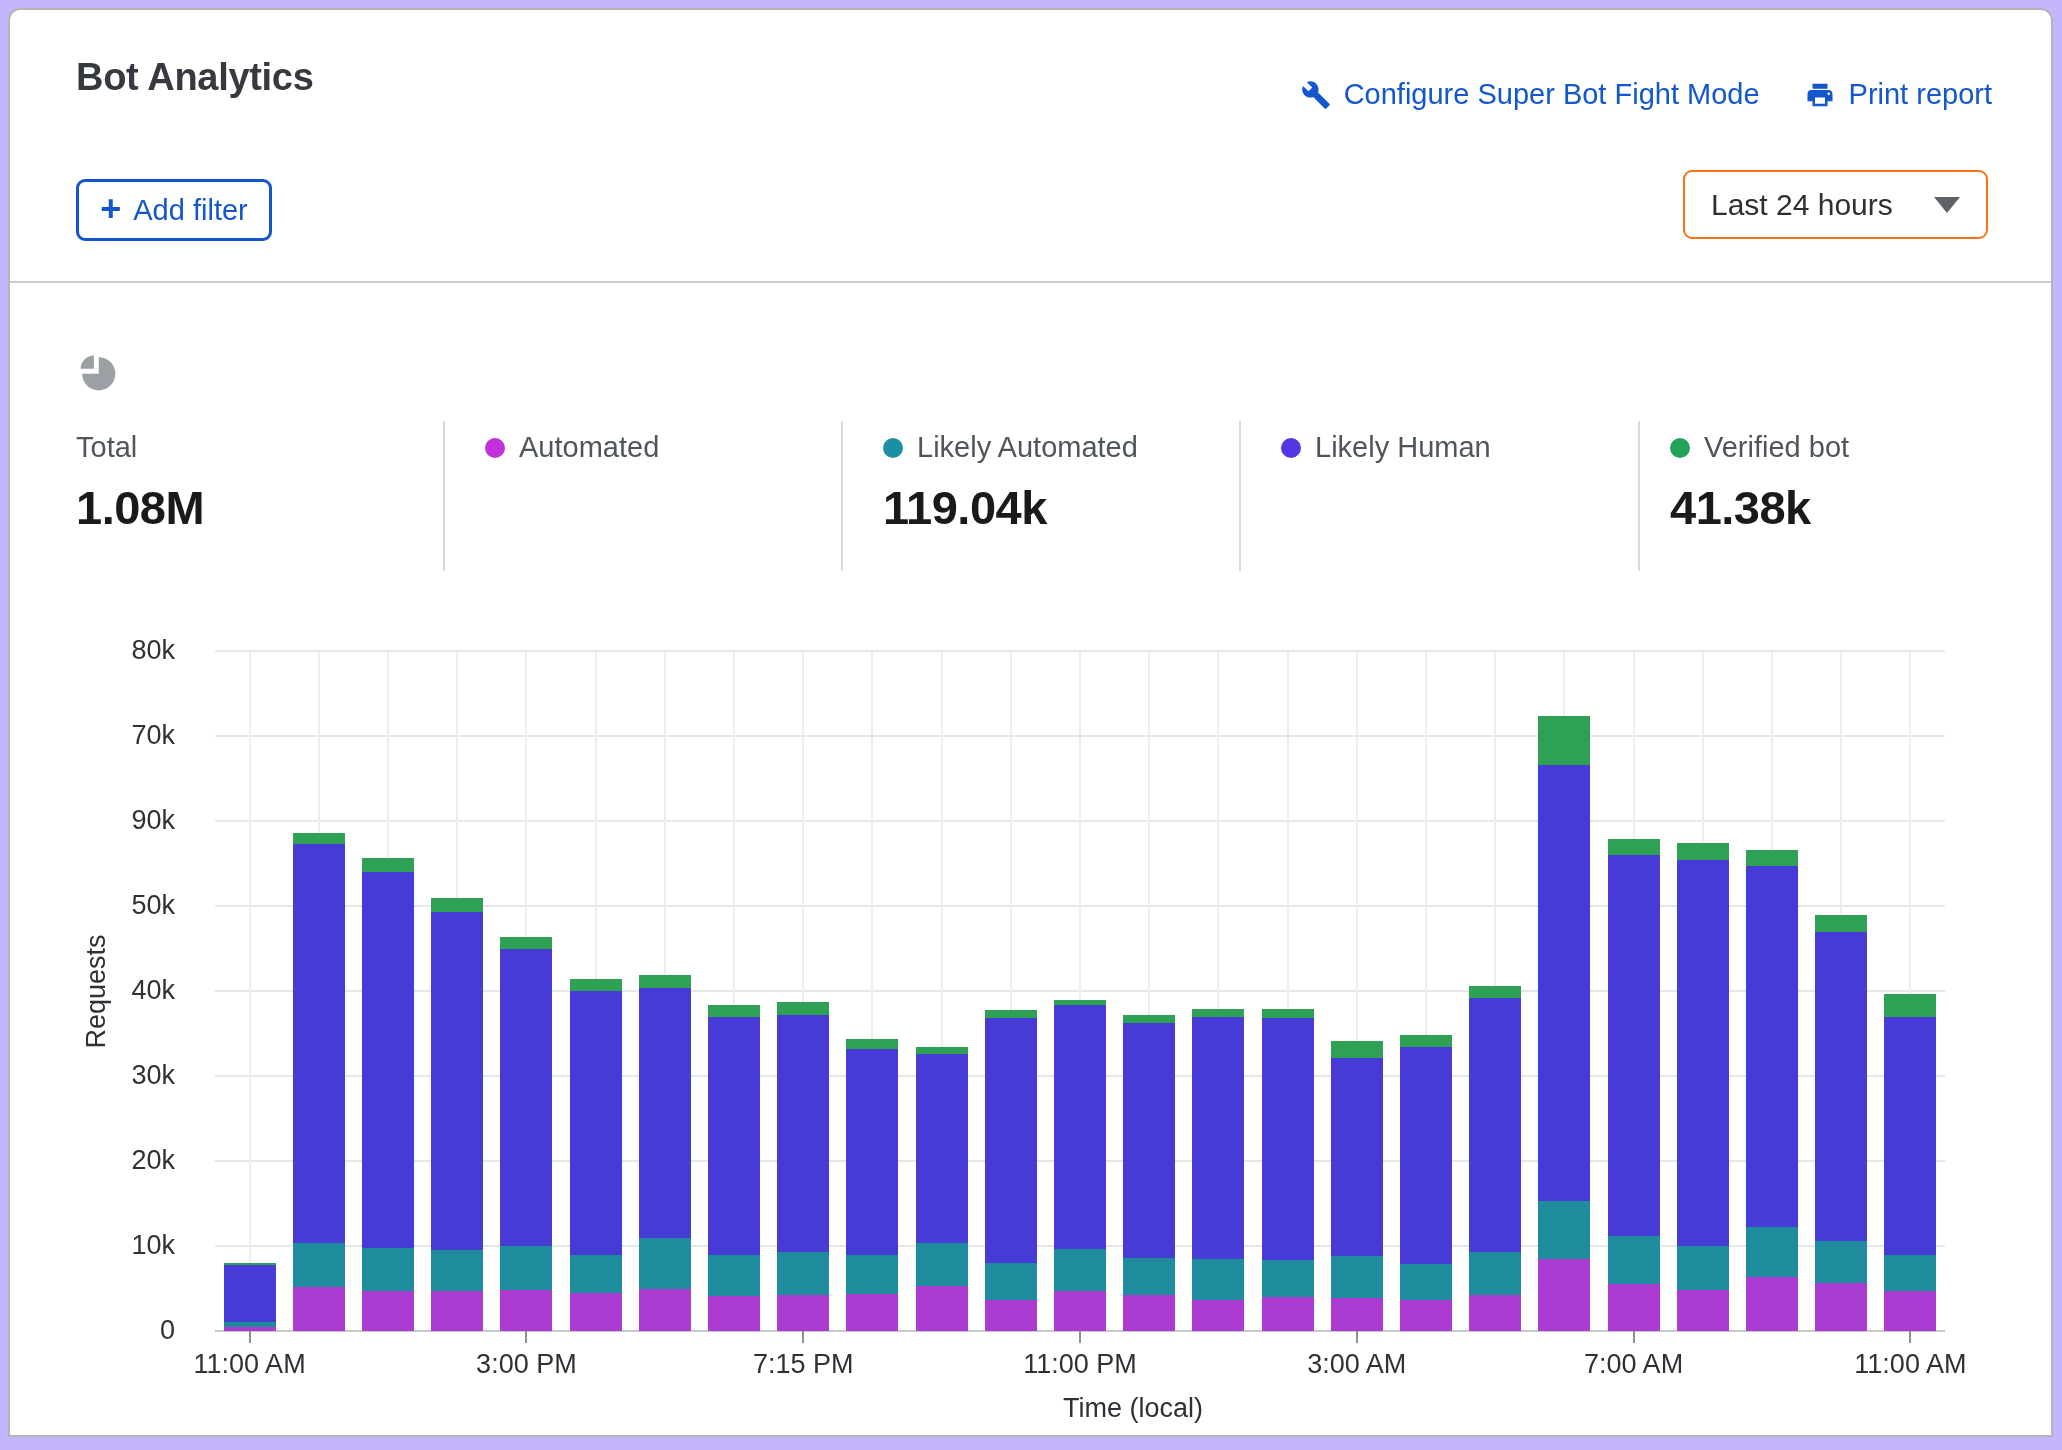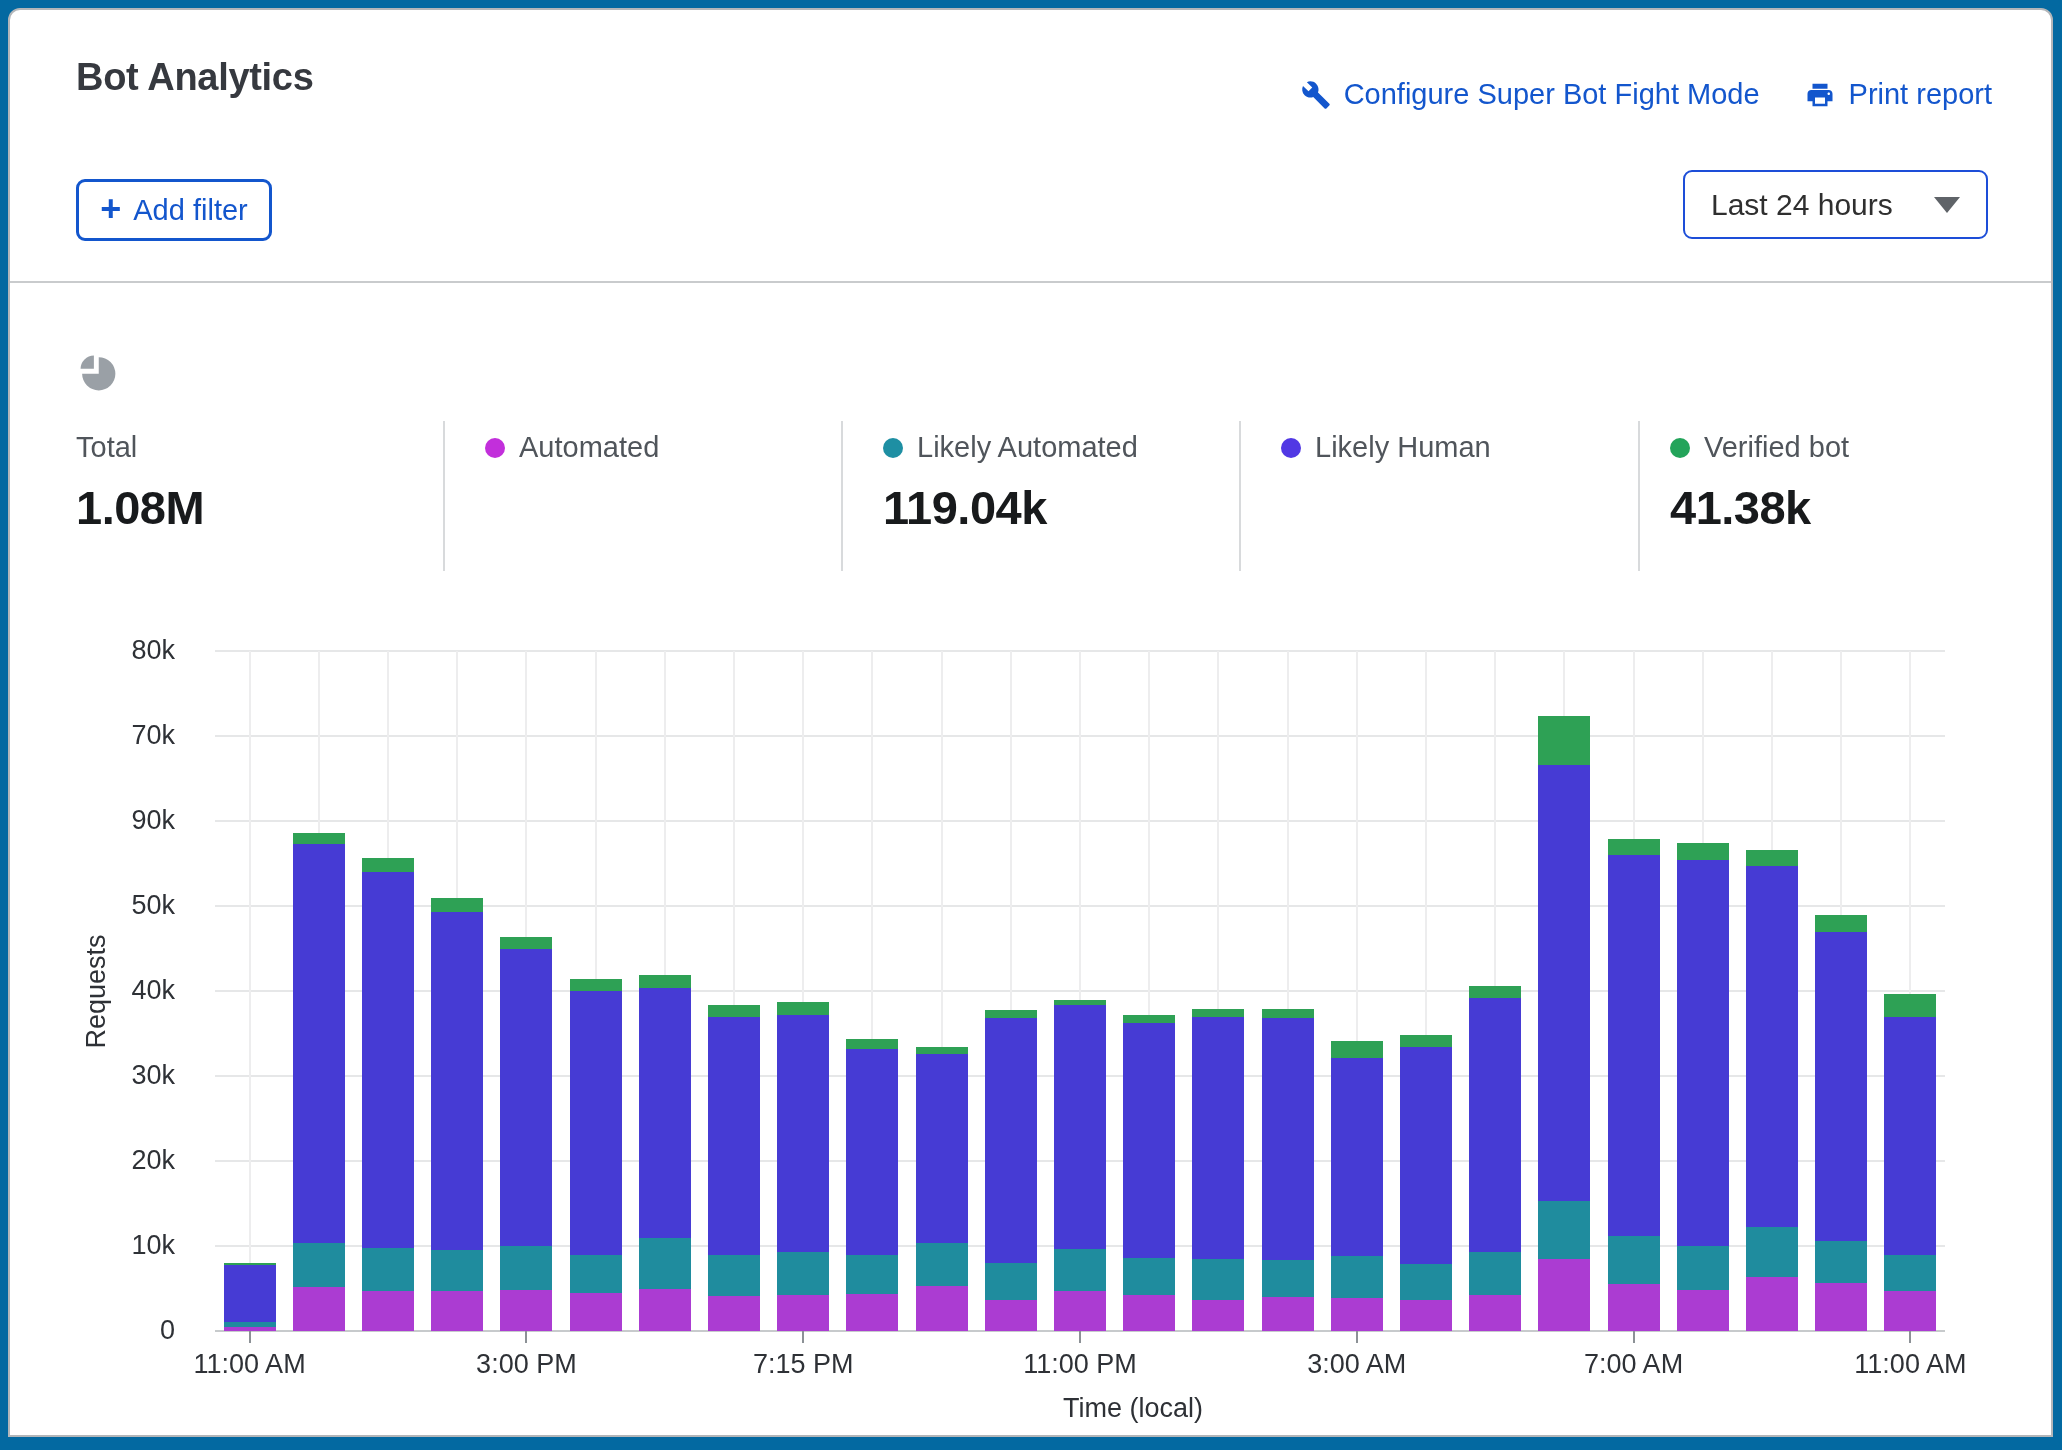--- a/index.html
+++ b/index.html
@@ -1,31 +1,31 @@
 <!DOCTYPE html>
 <html><head>
 <meta charset="utf-8">
 <style>
   html,body{margin:0;padding:0;background:#fff;font-family:"Liberation Sans",sans-serif;}
-  .stage{position:relative;width:2062px;height:1450px;background:#0369a1;overflow:hidden;}
+  .stage{position:relative;width:2062px;height:1450px;background:#c4b5fd;overflow:hidden;}
   .card{position:absolute;left:8px;top:8px;width:2041px;height:1425px;background:#fff;
         border:2px solid #b3b6b9;border-radius:12px 12px 0 0;}
   
   .card-header{position:relative;height:271px;border-bottom:2px solid #c9cbcd;}
   .page-title{position:absolute;left:66px;top:46px;margin:0;font-size:38px;font-weight:700;
               color:#36393f;letter-spacing:-0.3px;}
   .header-links{position:absolute;right:59px;top:68px;display:flex;align-items:center;gap:44px;}
   .hlink{display:flex;align-items:center;gap:13px;color:#1356cd;font-size:29px;cursor:pointer;text-decoration:none;}
   .hlink svg{display:block;}
   .add-filter-btn{position:absolute;left:66px;top:169px;width:196px;height:62px;box-sizing:border-box;
         background:#fff;border:3px solid #1356cd;border-radius:9px;color:#1356cd;font-size:29px;
         font-family:"Liberation Sans",sans-serif;display:flex;align-items:center;justify-content:center;gap:12px;cursor:pointer;}
   .add-filter-btn .plus{font-size:36px;font-weight:700;line-height:1;margin-top:-3px;}
   .time-select{position:absolute;left:1673px;top:160px;width:305px;height:69px;box-sizing:border-box;
-        background:#fff;border:2px solid #1d4ed8;border-radius:9px;display:flex;align-items:center;
+        background:#fff;border:2px solid #f97316;border-radius:9px;display:flex;align-items:center;
         padding:0 26px;font-size:30px;color:#2f2f2f;cursor:pointer;}
   .time-select .caret{margin-left:auto;width:0;height:0;border-left:13px solid transparent;
         border-right:13px solid transparent;border-top:16px solid #5f6368;}
   
   .chart-section{position:relative;height:1150px;}
   .section-title-row{position:absolute;left:66px;top:68px;display:flex;align-items:center;gap:18px;}
   .section-title{margin:0;font-size:31px;font-weight:700;color:#24272b;}
   .stat{position:absolute;top:148px;width:330px;}
   .stat-label-row{display:flex;align-items:center;gap:14px;font-size:29px;color:#50555b;}
   .dot{width:20px;height:20px;border-radius:50%;flex:0 0 auto;}

